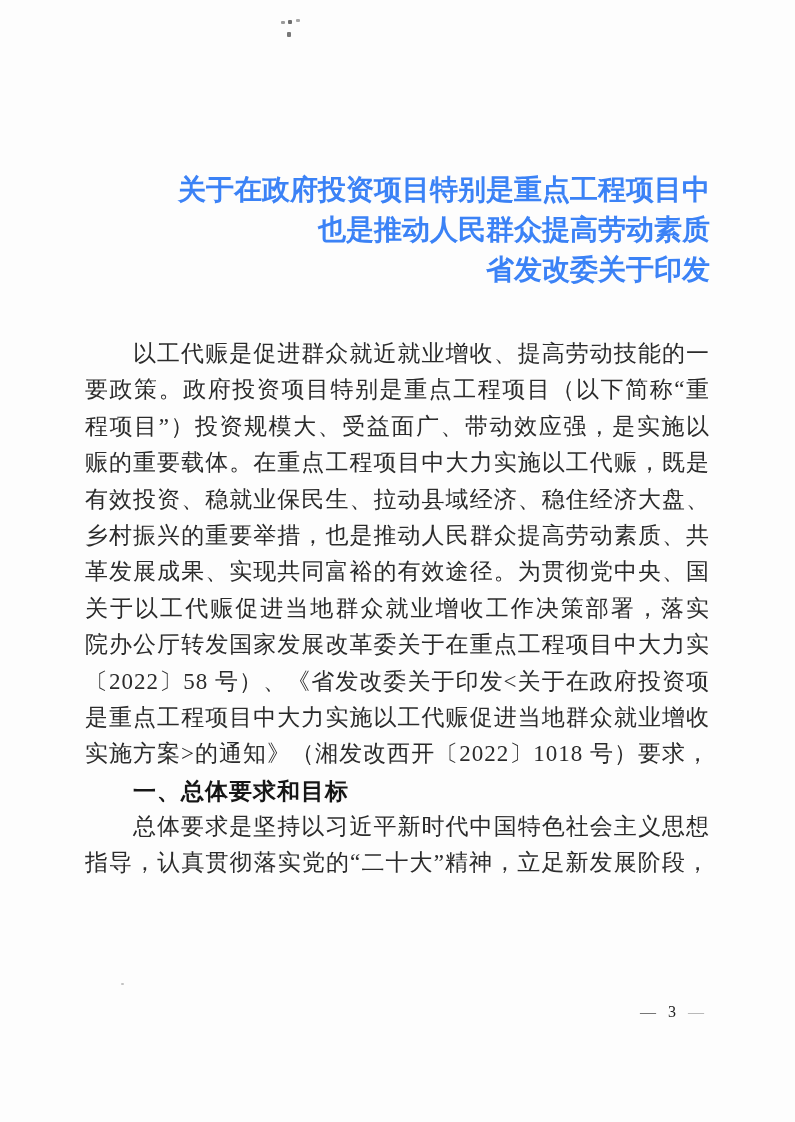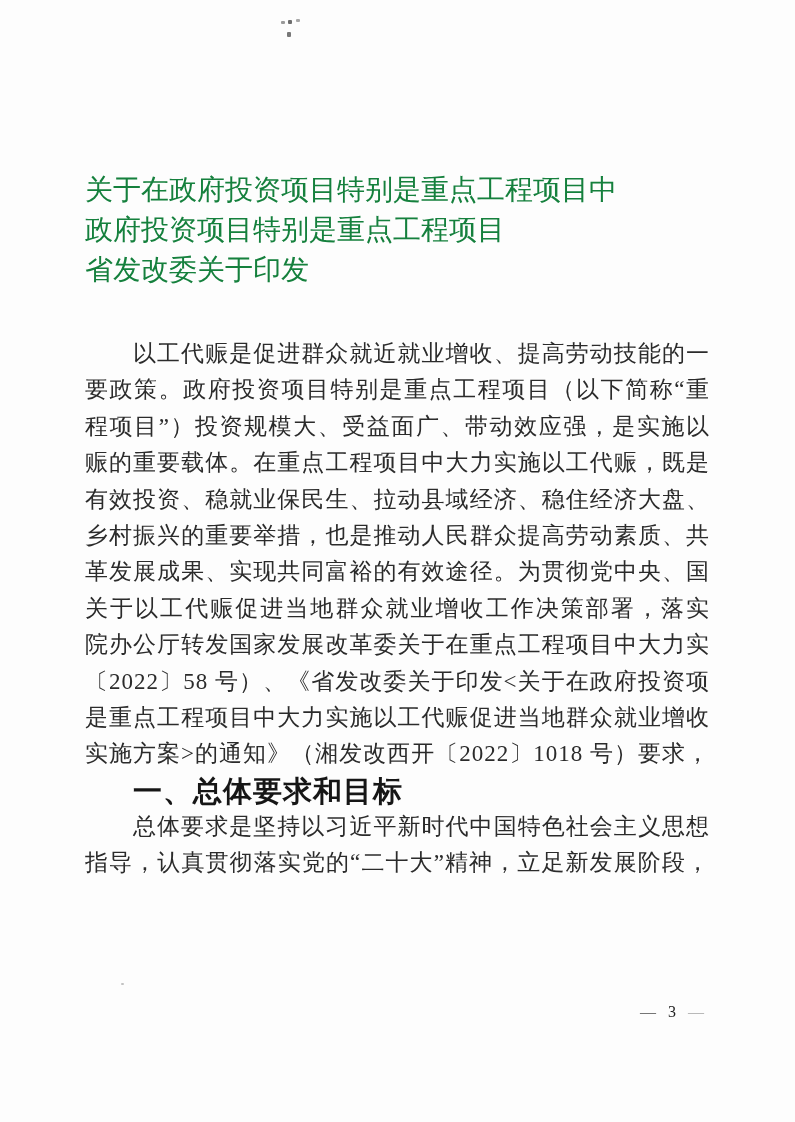--- a/index.html
+++ b/index.html
@@ -15,25 +15,25 @@
     overflow: hidden;
     font-family: "Liberation Serif", "DejaVu Serif", serif;
     color: #262626;
   }
   
   .doc-title {
     position: absolute;
     top: 170px;
     left: 85px;
     width: 625px;
-    text-align: left;
-    font-weight: normal;
+    text-align: right;
+    font-weight: bold;
     font-size: 28px;
     line-height: 40px;
-    color: #15803d;
+    color: #3b82f6;
     letter-spacing: 0px;
   }
   .doc-title .t-line { white-space: nowrap; }
 
   
   .doc-body {
     position: absolute;
     top: 336px;
     left: 85px;
     width: 625px;
@@ -49,21 +49,21 @@
     overflow: hidden;
   }
   .b-line.indent { text-indent: 48px; }
   .b-line.short { text-align-last: left; }
   .b-line.heading {
     font-family: "Liberation Sans", "DejaVu Sans", sans-serif;
     font-weight: bold;
     text-align-last: left;
     text-indent: 48px;
     color: #161616;
-    font-size: 29px;
+    font-size: 23px;
   }
 
   
   .page-number {
     position: absolute;
     top: 1003px;
     left: 640px;
     width: 64px;
     display: flex;
     justify-content: space-between;
@@ -92,21 +92,21 @@
 <div class="page">
 
   <div class="artifact a1"></div>
   <div class="artifact a2"></div>
   <div class="artifact a3"></div>
   <div class="artifact a4"></div>
   <div class="artifact a5"></div>
 
   <div class="doc-title">
     <div class="t-line">关于在政府投资项目特别是重点工程项目中</div>
-    <div class="t-line">政府投资项目特别是重点工程项目</div>
+    <div class="t-line">也是推动人民群众提高劳动素质</div>
     <div class="t-line">省发改委关于印发</div>
   </div>
 
   <div class="doc-body">
     <div class="b-line indent">以工代赈是促进群众就近就业增收、提高劳动技能的一项重</div>
     <div class="b-line">要政策。政府投资项目特别是重点工程项目（以下简称“重点工</div>
     <div class="b-line">程项目”）投资规模大、受益面广、带动效应强，是实施以工代</div>
     <div class="b-line">赈的重要载体。在重点工程项目中大力实施以工代赈，既是促进</div>
     <div class="b-line">有效投资、稳就业保民生、拉动县域经济、稳住经济大盘、推进</div>
     <div class="b-line">乡村振兴的重要举措，也是推动人民群众提高劳动素质、共享改</div>

